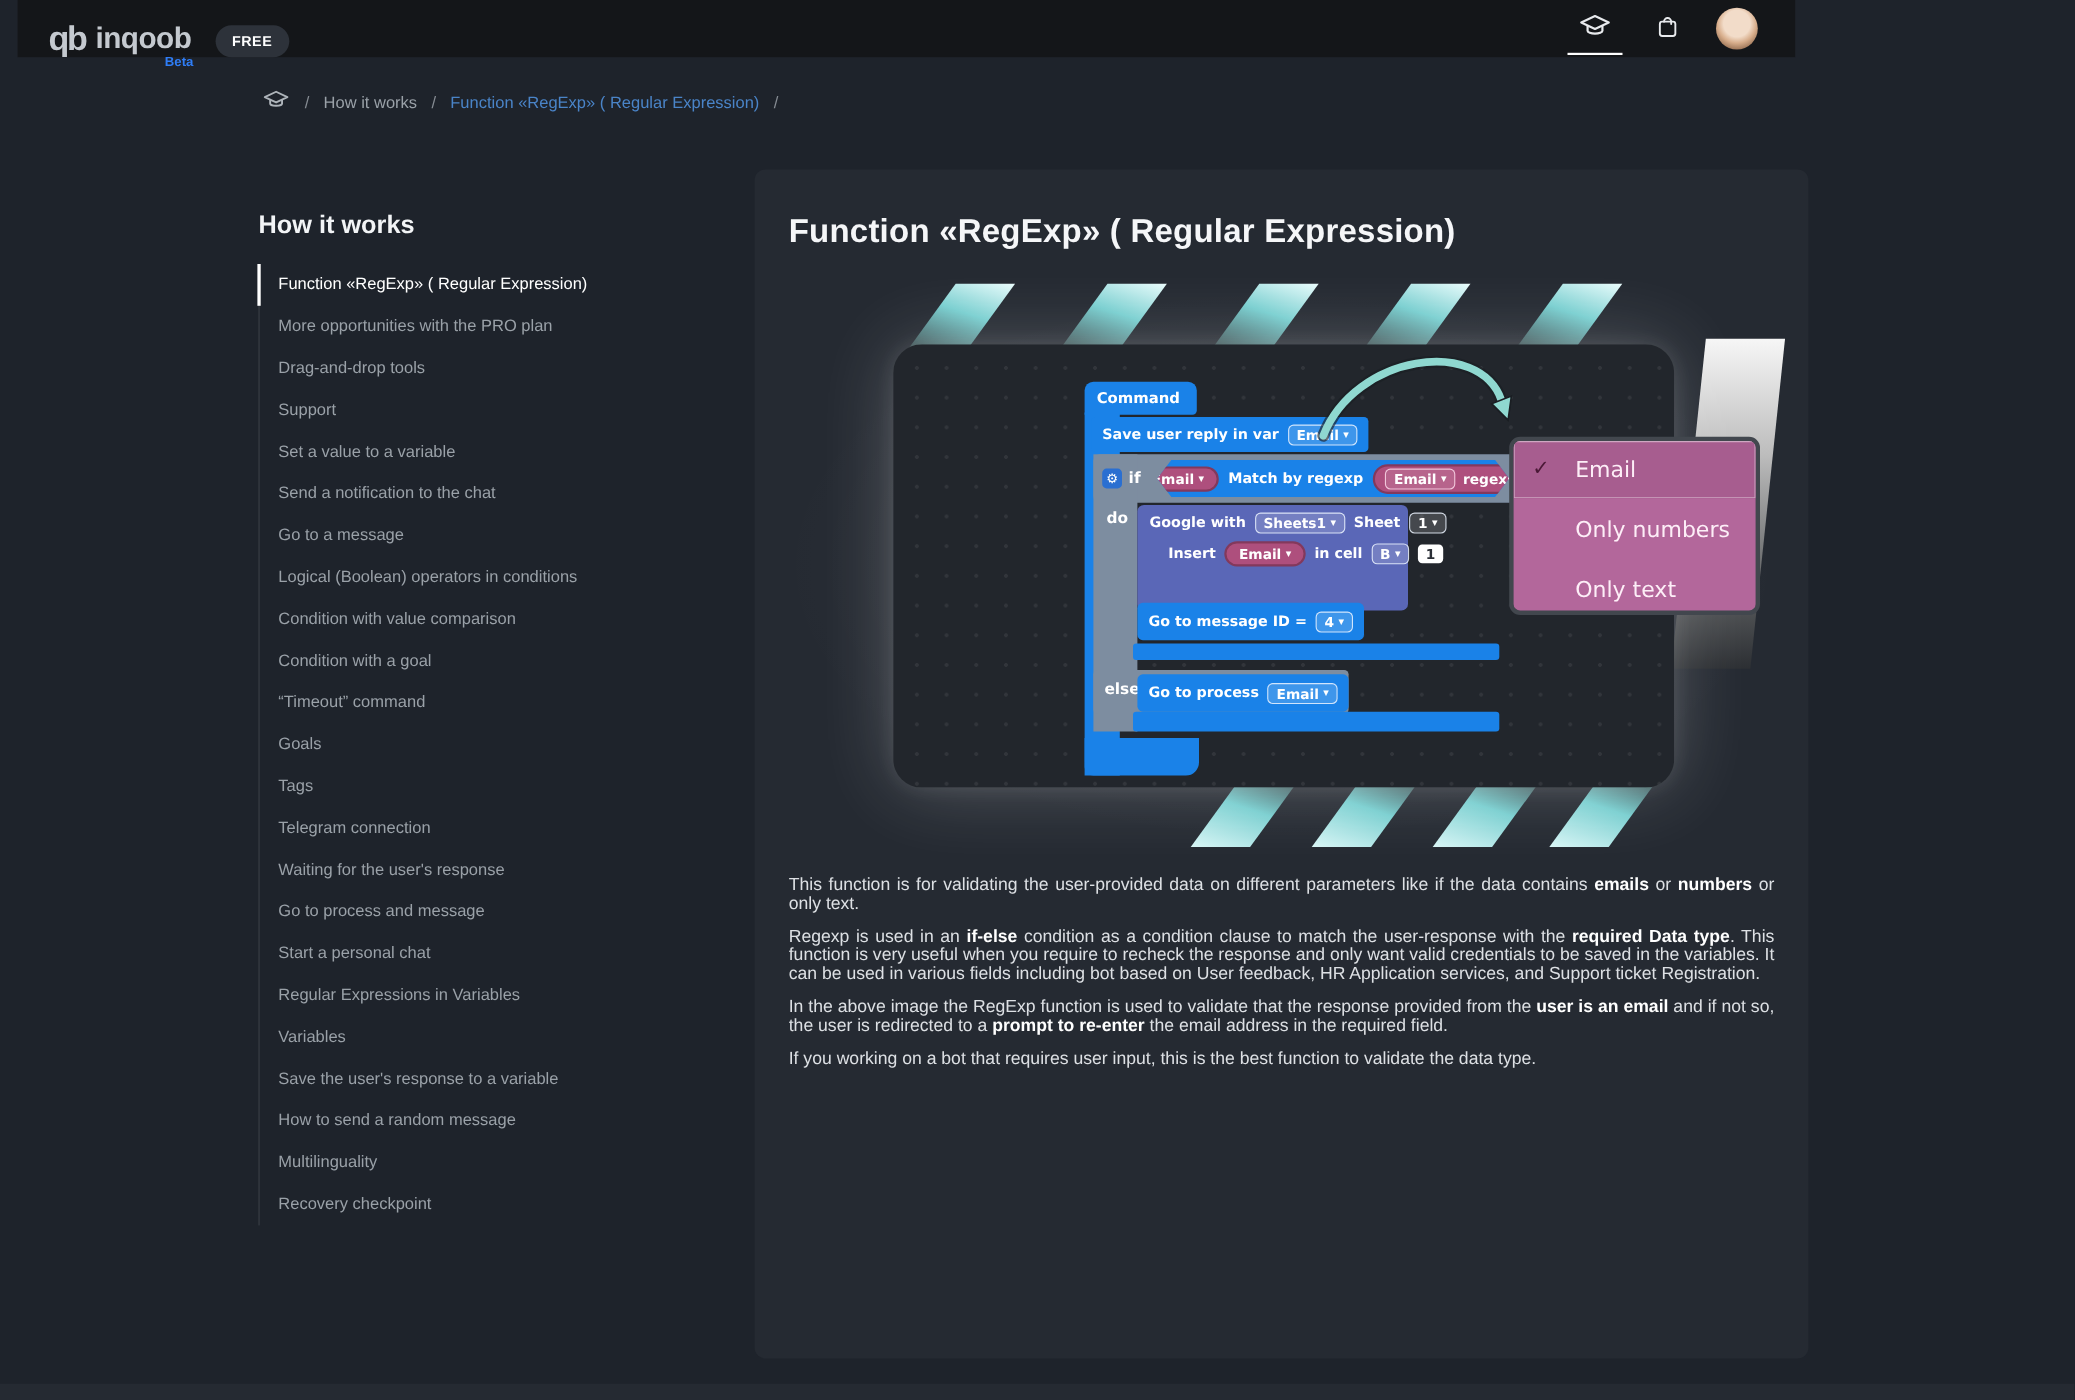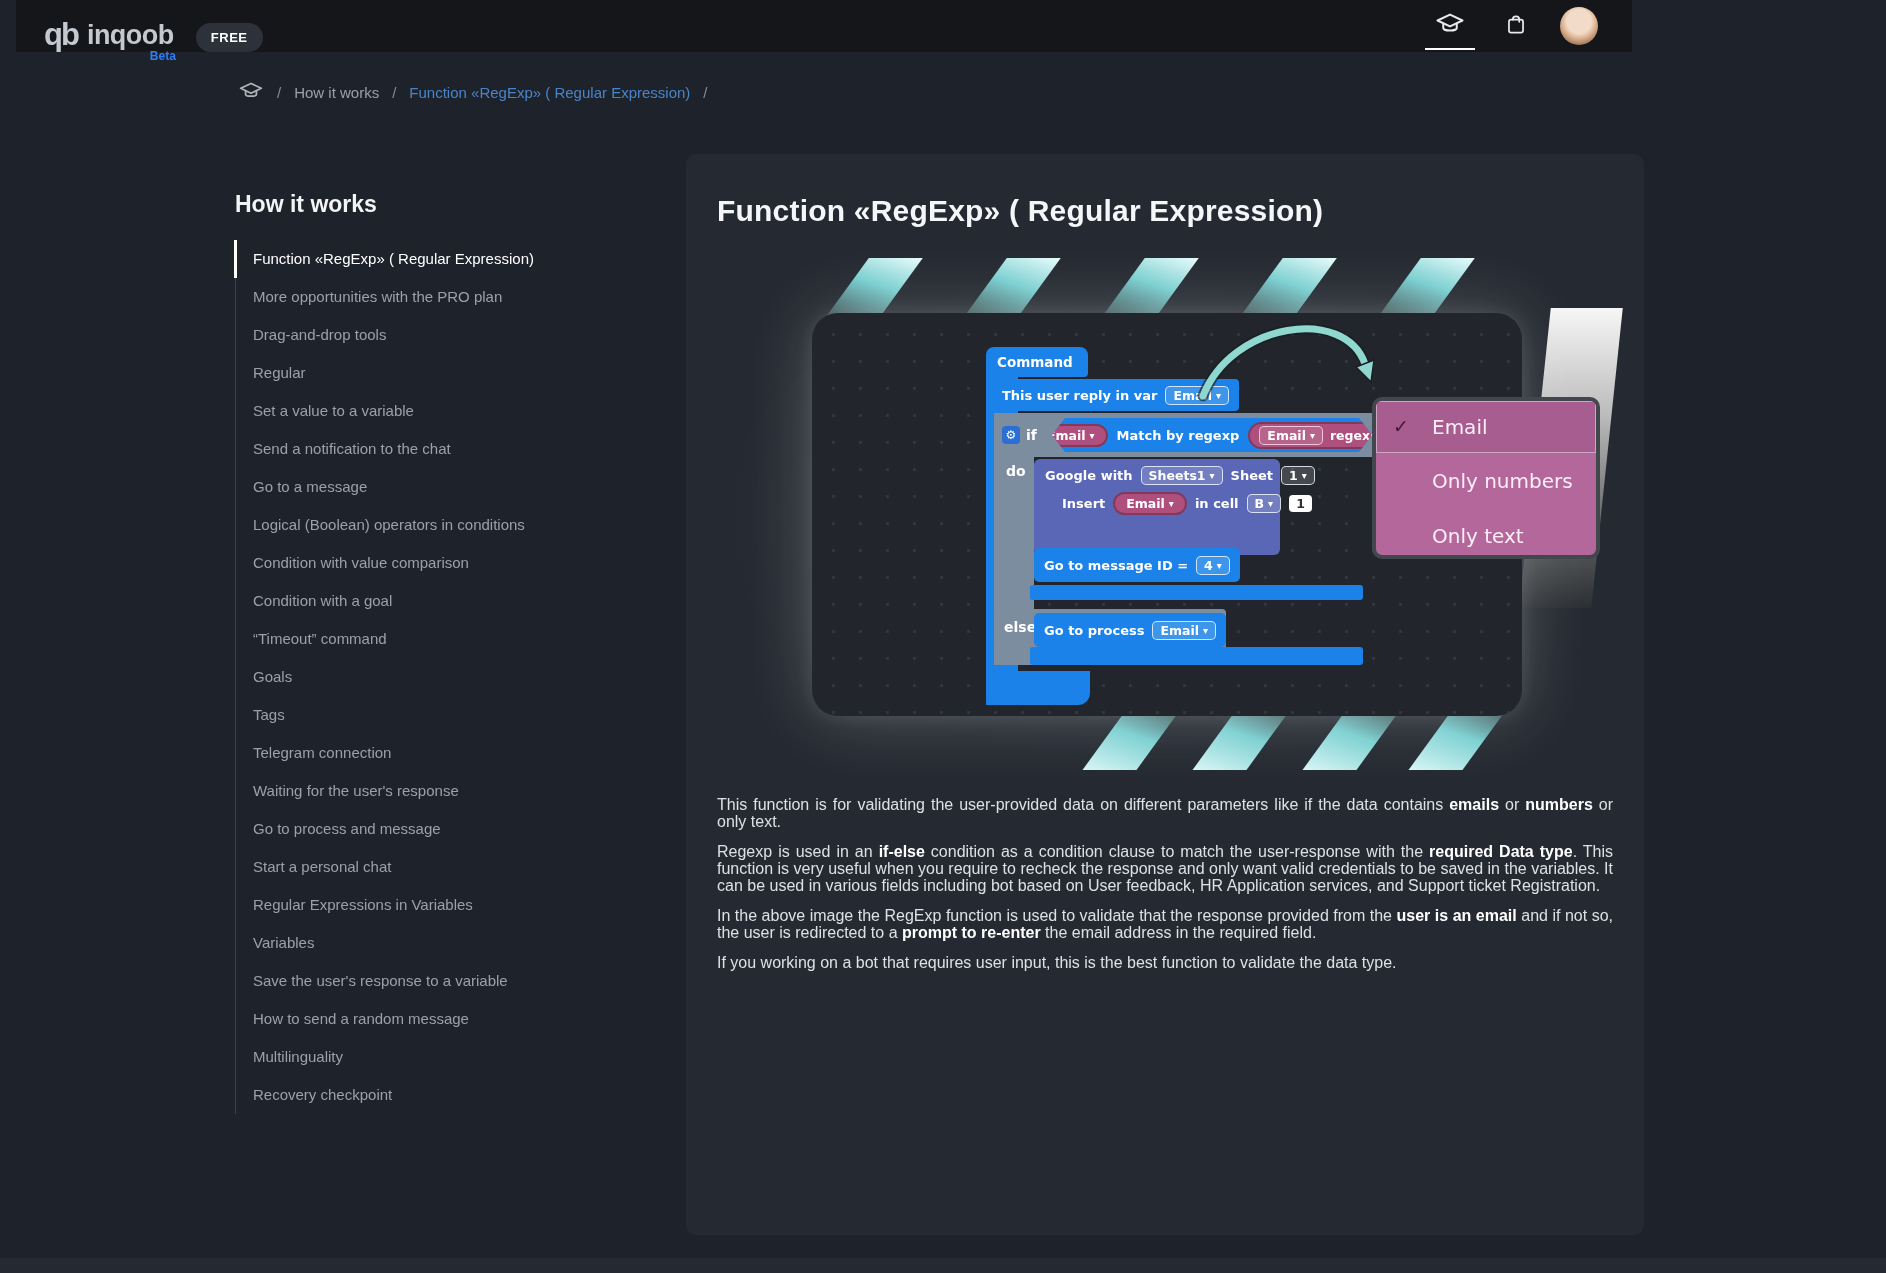--- a/index.html
+++ b/index.html
@@ -154,21 +154,21 @@
   <span class="crumb-current">Function «RegExp» ( Regular Expression)</span>
   <span class="crumb-sep">/</span>
 </nav>
 
 <aside class="sidebar">
   <h2>How it works</h2>
   <div class="side-nav">
     <div class="side-item active">Function «RegExp» ( Regular Expression)</div>
     <div class="side-item">More opportunities with the PRO plan</div>
     <div class="side-item">Drag-and-drop tools</div>
-    <div class="side-item">Regular</div>
+    <div class="side-item">Support</div>
     <div class="side-item">Set a value to a variable</div>
     <div class="side-item">Send a notification to the chat</div>
     <div class="side-item">Go to a message</div>
     <div class="side-item">Logical (Boolean) operators in conditions</div>
     <div class="side-item">Condition with value comparison</div>
     <div class="side-item">Condition with a goal</div>
     <div class="side-item">“Timeout” command</div>
     <div class="side-item">Goals</div>
     <div class="side-item">Tags</div>
     <div class="side-item">Telegram connection</div>
@@ -199,21 +199,21 @@
     <div class="stripe bottom" style="left:608px"></div>
     <div class="stripe bottom" style="left:714px"></div>
     <div class="stripe-right"></div>
 
     <div class="board">
       <div class="blk blue cmd-hat">Command</div>
       <div class="blk blue cmd-spine"></div>
       <div class="blk blue cmd-cap"></div>
 
       <div class="blk blue save-row row">
-        <span class="blk-label">This user reply in var</span>
+        <span class="blk-label">Save user reply in var</span>
         <span class="dd">Email</span>
       </div>
 
       <div class="blk grayb if-bar"></div>
       <div class="blk grayb gray-spine"></div>
       <div class="blk grayb else-bar"></div>
 
       <div class="blk gear">⚙</div>
       <div class="blk if-label">if</div>
 

